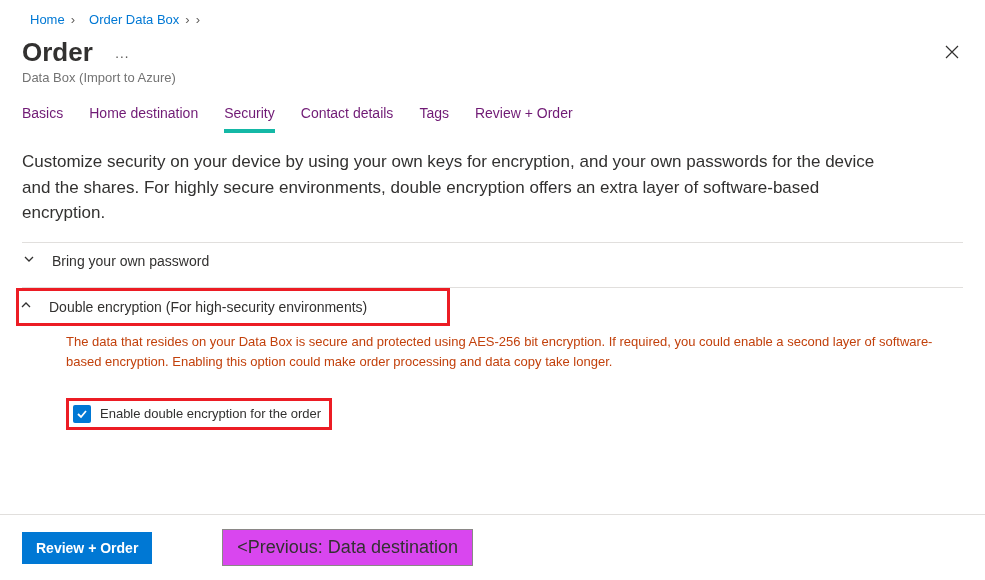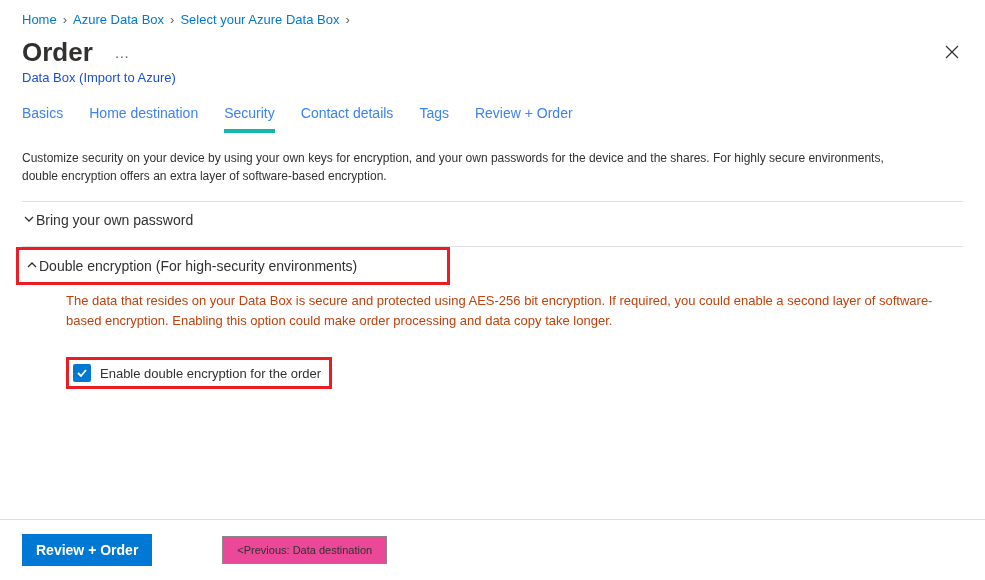--- a/index.html
+++ b/index.html
@@ -13,63 +13,63 @@
       position: relative;
       overflow: hidden;
     }
     .breadcrumb {
       display: flex;
       align-items: center;
       gap: 6px;
       padding: 12px 22px 6px 22px;
       font-size: 13px;
     }
-    .breadcrumb a { color: #0078d4; text-decoration: none; cursor: pointer; }
+    .breadcrumb a { color: #0078d4; text-decoration: none; cursor: pointer; margin-left: 8px; }
     .breadcrumb .sep { color: #605e5c; }
     .header {
       display: flex;
       align-items: flex-start;
       justify-content: space-between;
       padding: 4px 22px 0 22px;
     }
     .title-row { display: flex; align-items: center; gap: 22px; }
     .title { font-size: 26px; font-weight: 600; color: #323130; }
     .ellipsis { color: #605e5c; font-size: 14px; cursor: pointer; padding-top: 6px;}
     .close-btn { cursor: pointer; padding: 4px; margin-top: 4px;}
-    .subtitle { color: #1d4ed8; font-size: 13px; padding: 2px 22px 14px 22px; }
+    .subtitle { color: #737373; font-size: 13px; padding: 2px 22px 14px 22px; }
     .tabs {
       display: flex;
       gap: 26px;
       border-bottom: 0;
       padding: 0 22px;
       font-size: 14px;
     }
-    .tab { padding: 6px 0 8px 0; cursor: pointer; color: #3b82f6; }
+    .tab { padding: 6px 0 8px 0; cursor: pointer; color: #701a75; }
     .tab.active { border-bottom: 4px solid #14b8a6; font-weight: 400; }
     .desc {
       padding: 16px 22px 8px 22px;
-      font-size: 12px;
+      font-size: 17px;
       color: #323130;
       line-height: 1.5;
       max-width: 920px;
     }
     .section {
       border-top: 1px solid #e1dfdd;
       margin: 8px 22px 0 22px;
     }
     .section-head {
       display: flex;
       align-items: center;
-      gap: 0;
+      gap: 16px;
       padding: 10px 0;
       cursor: pointer;
     }
     .section-head.boxed {
       border: 3px solid #ec1c24;
-      padding: 8px 6px;
+      padding: 8px 0;
       margin-left: -6px;
       width: 434px;
     }
     .chevron { width: 14px; text-align: center; color: #323130; }
     .section-title { font-size: 14px; font-weight: 400; }
     .section-body {
       padding: 6px 0 14px 44px;
       font-size: 13px;
       line-height: 1.55;
       max-width: 920px;
@@ -102,42 +102,41 @@
     .btn-primary {
       background: #0078d4;
       color: #fff;
       border: none;
       padding: 8px 14px;
       font-size: 14px;
       font-weight: 600;
       cursor: pointer;
     }
     .btn-secondary {
-      background: #ec4899;
+      background: #d946ef;
       color: #323130;
       border: 1px solid #8a8886;
       padding: 7px 14px;
-      font-size: 11px;
+      font-size: 18px;
       cursor: pointer;
     }
     .btn-secondary.boxed {
       border: 3px solid #ec1c24;
       padding: 6px 14px;
     }
     .nav-group { display: flex; gap: 28px; }
   </style>
 </head>
 <body>
 
 <div class="breadcrumb">
   <a>Home</a>
   <span class="sep">›</span>
-  <a>Azure Data Box</a>
+  <a>Order Data Box</a>
   <span class="sep">›</span>
-  <a>Select your Azure Data Box</a>
   <span class="sep">›</span>
 </div>
 
 <div class="header">
   <div>
     <div class="title-row">
       <div class="title">Order</div>
       <div class="ellipsis">···</div>
     </div>
   </div>

